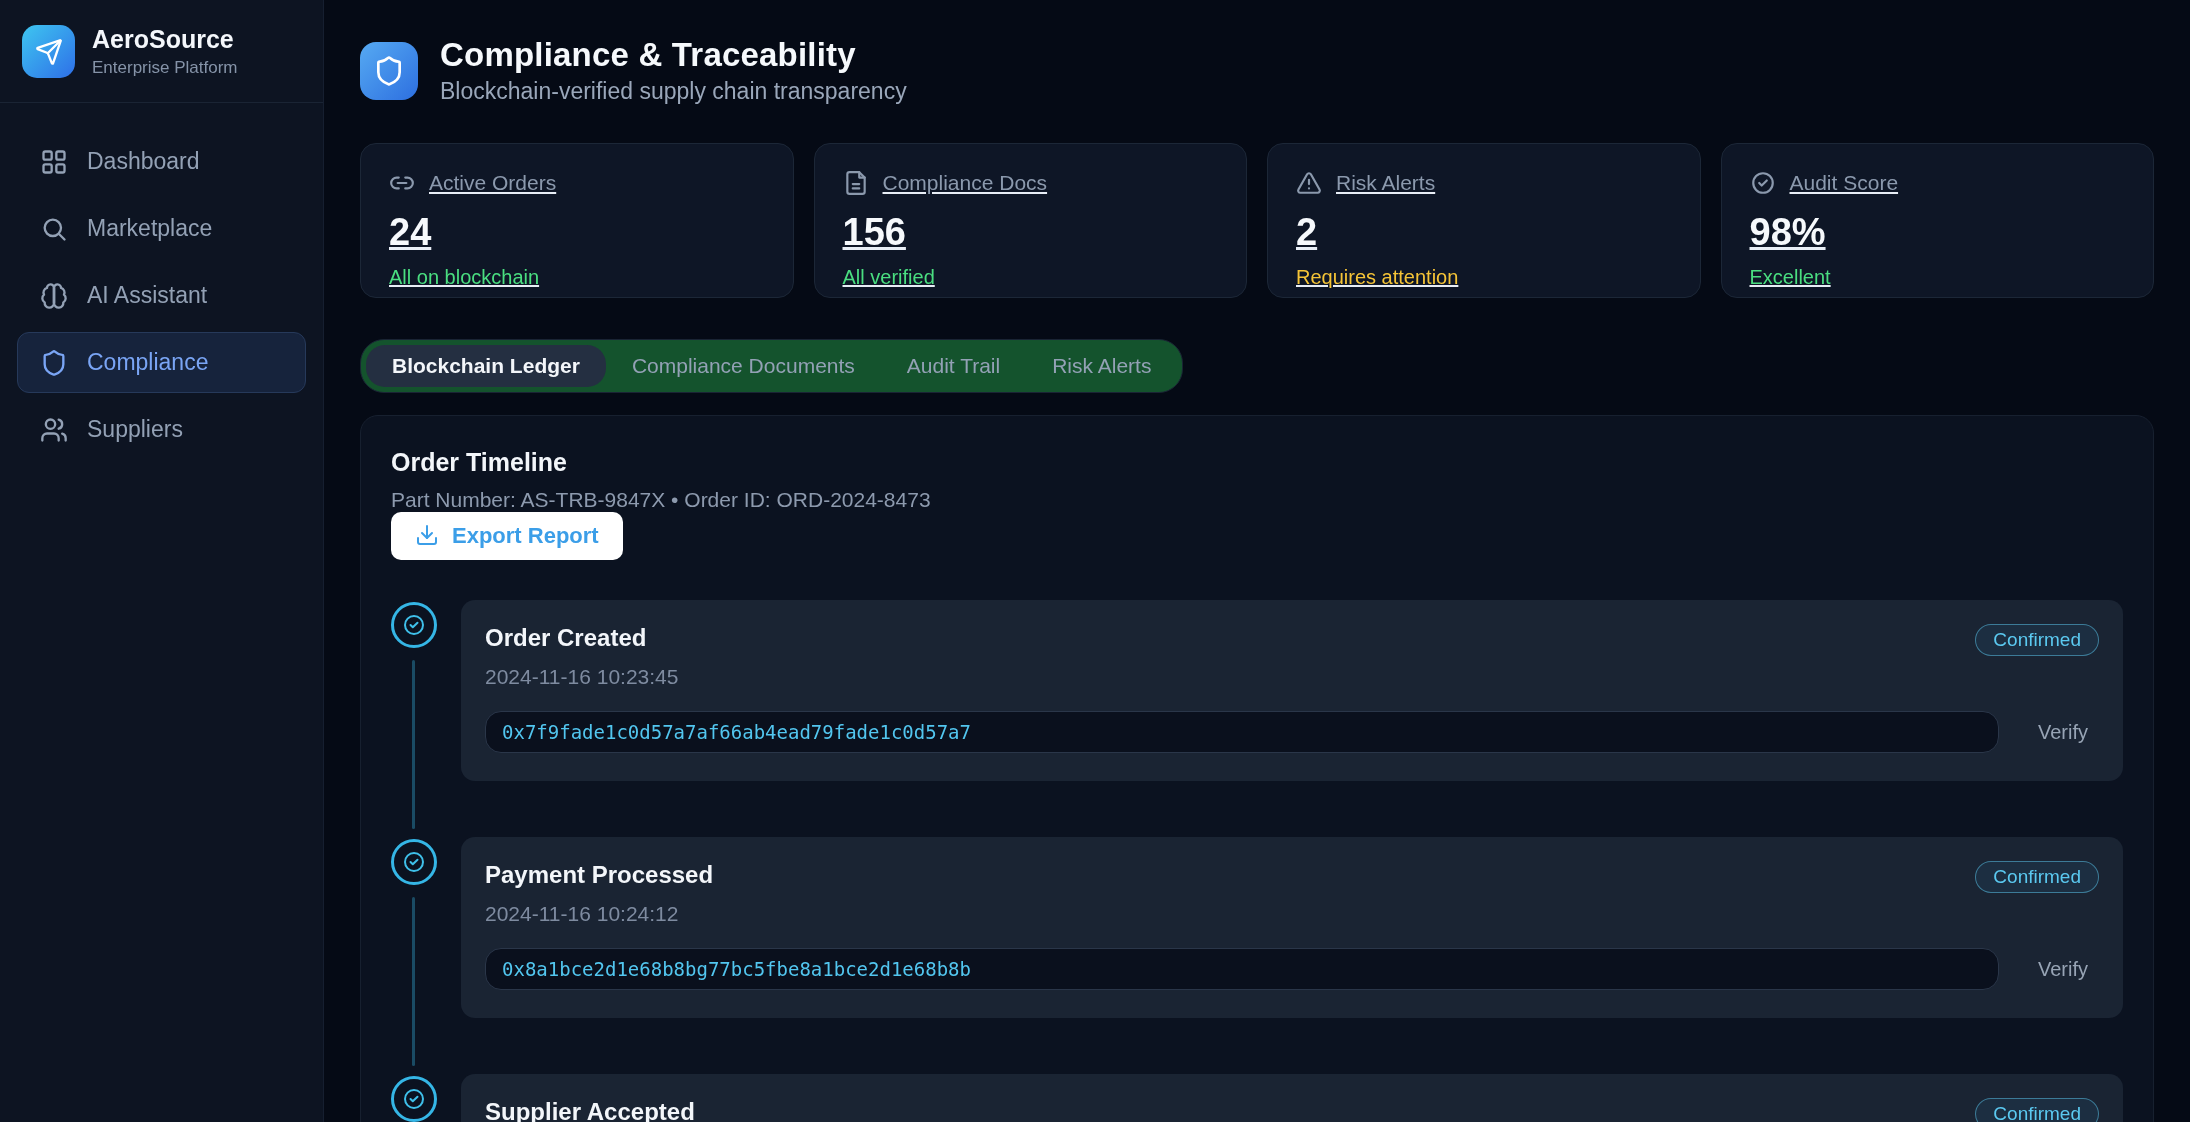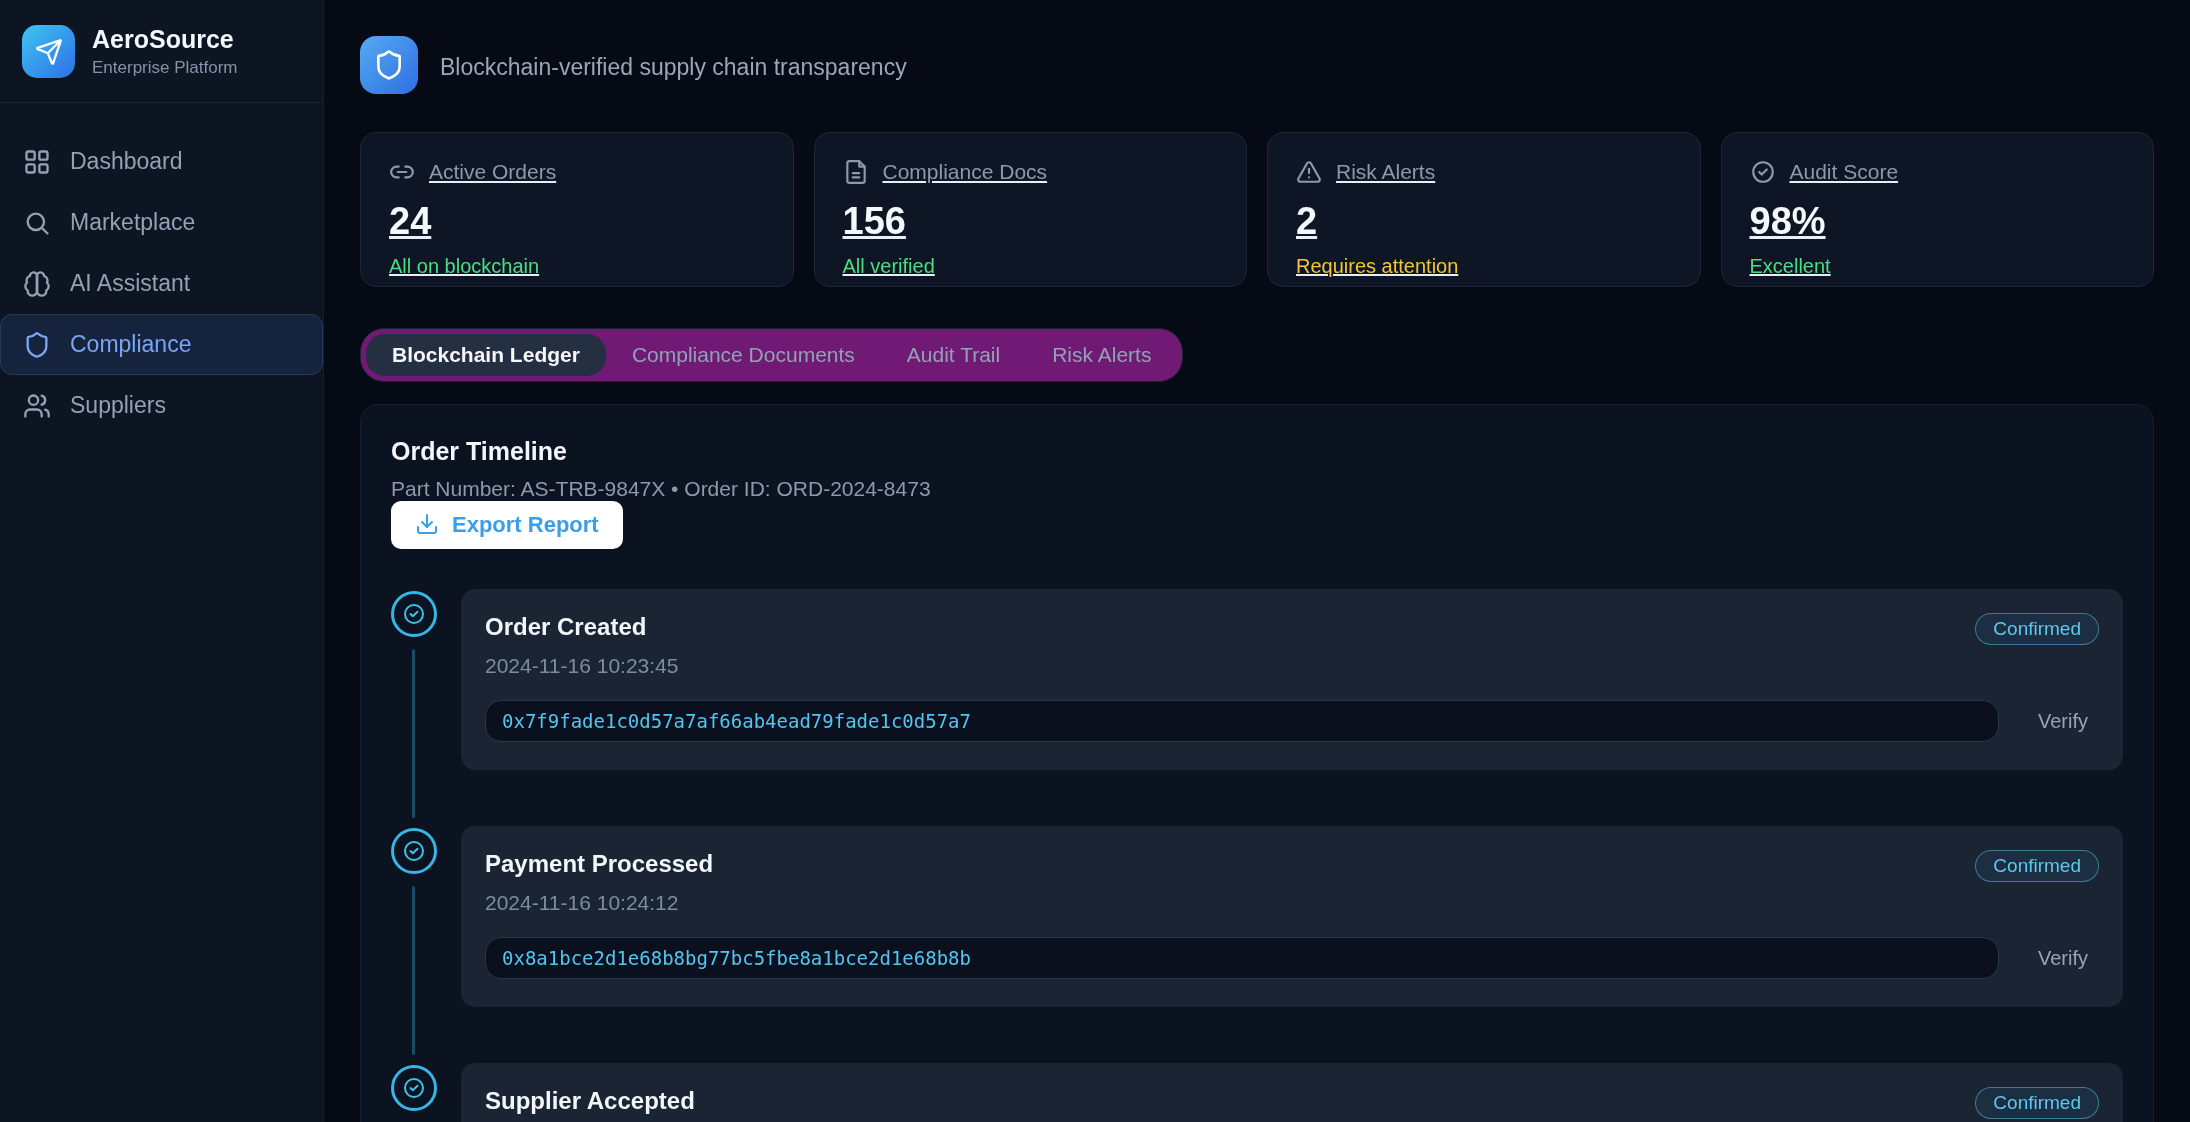--- a/index.html
+++ b/index.html
@@ -10,21 +10,21 @@
 
   
   .sidebar { width:324px; min-width:324px; height:100%; background:#0d1422; border-right:1px solid #161f30; }
   .brand { display:flex; align-items:center; gap:17px; padding:25px 22px 24px 22px; }
   .brand-logo { width:53px; height:53px; border-radius:15px; background:linear-gradient(135deg,#3ec6f0 0%,#2e6fe8 100%);
     display:flex; align-items:center; justify-content:center; flex-shrink:0; }
   .brand-logo svg { width:28px; height:28px; stroke:#fff; }
   .brand-name { font-size:25px; font-weight:700; color:#f4f7fb; line-height:1.15; }
   .brand-sub { font-size:17px; color:#8593a8; margin-top:4px; }
   .side-divider { height:1px; background:#1a2434; margin:0; }
-  .nav { padding:28px 0; display:flex; flex-direction:column; }
+  .nav { padding:28px 17px; display:flex; flex-direction:column; gap:6px; }
   .nav-item { display:flex; align-items:center; gap:19px; height:61px; padding:0 22px; border-radius:12px;
     color:#93a1b5; font-size:23px; cursor:pointer; border:1px solid transparent; }
   .nav-item svg { width:28px; height:28px; stroke:currentColor; flex-shrink:0; }
   .nav-item.active { background:#16233c; border:1px solid #26395a; color:#7aa5f5; }
 
   
   .main { flex:1; padding:0 36px; }
 
   .page-header { display:flex; align-items:center; gap:22px; margin-top:36px; }
   .page-header-icon { width:58px; height:58px; border-radius:16px; background:linear-gradient(135deg,#56aaf2 0%,#2d6fe0 100%);
@@ -37,21 +37,21 @@
   .stats { display:grid; grid-template-columns:repeat(4,1fr); gap:20px; margin-top:38px;text-decoration:underline; }
   .stat-card { background:#0e1626; border:1px solid #1c2737; border-radius:16px; padding:26px 28px; height:155px; }
   .stat-top { display:flex; align-items:center; gap:14px; color:#8b99ad; font-size:21px; }
   .stat-top svg { width:26px; height:26px; stroke:#8b99ad; flex-shrink:0; }
   .stat-value { font-size:38px; font-weight:700; color:#f6f9fc; margin-top:15px; }
   .stat-sub { font-size:20px; margin-top:12px; }
   .stat-sub.green { color:var(--positive,#4ade80); }
   .stat-sub.yellow { color:var(--warning,#f5c437); }
 
   
-  .tabs { display:inline-flex; margin-top:41px; background:#701a75; border:1px solid #1a2434;
+  .tabs { display:inline-flex; margin-top:41px; background:#14532d; border:1px solid #1a2434;
     border-radius:24px; padding:5px; }
   .tab { font-size:21px; color:#93a1b5; padding:9px 26px; border-radius:19px; cursor:pointer; white-space:nowrap; }
   .tab.active { background:#242f41; color:#f3f6fa; font-weight:600; }
 
   
   .panel { margin-top:22px; background:#0b1220; border:1px solid #17202f; border-radius:18px; padding:32px 30px; height:860px; }
   .panel-head { display:flex; align-items:flex-start; justify-content:space-between;flex-direction:column; }
   .panel-title { font-size:25px; font-weight:600; color:#f3f6fa; }
   .panel-sub { font-size:21px; color:#8d9aae; margin-top:11px; }
   .export-btn { display:flex; align-items:flex-start; gap:13px; background:#ffffff; border:none; border-radius:10px;
@@ -144,20 +144,21 @@
 
   <main class="main">
 
     <div class="page-header">
       <div class="page-header-icon">
         <svg viewBox="0 0 24 24" fill="none" stroke-width="2" stroke-linecap="round" stroke-linejoin="round">
             <path d="M20 13c0 5-3.5 7.5-7.66 8.95a1 1 0 0 1-.67-.01C7.5 20.5 4 18 4 13V6a1 1 0 0 1 1-1c2 0 4.5-1.2 6.24-2.72a1 1 0 0 1 1.52 0C14.5 3.8 17 5 19 5a1 1 0 0 1 1 1z"></path>
           </svg>
       </div>
       <div>
+        <div class="page-title">Compliance &amp; Traceability</div>
         <div class="page-subtitle">Blockchain-verified supply chain transparency</div>
       </div>
     </div>
 
     
     <div class="stats">
       <div class="stat-card">
         <div class="stat-top">
           <svg viewBox="0 0 24 24" fill="none" stroke-width="2" stroke-linecap="round" stroke-linejoin="round">
               <path d="M9 17H7A5 5 0 0 1 7 7h2"></path>

